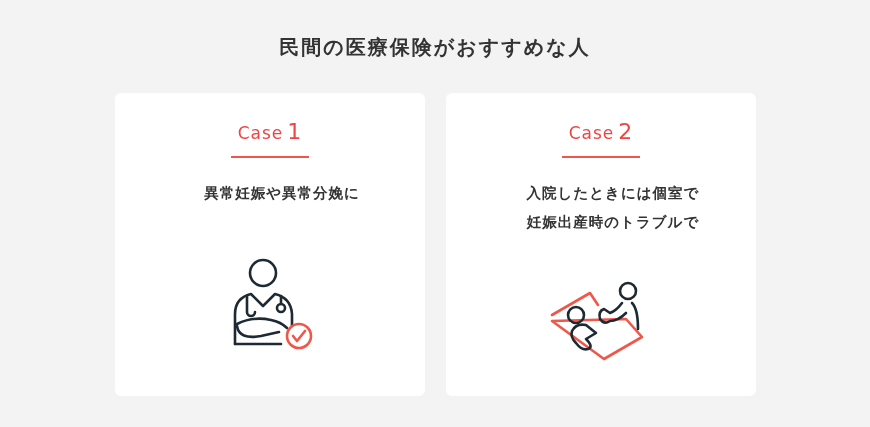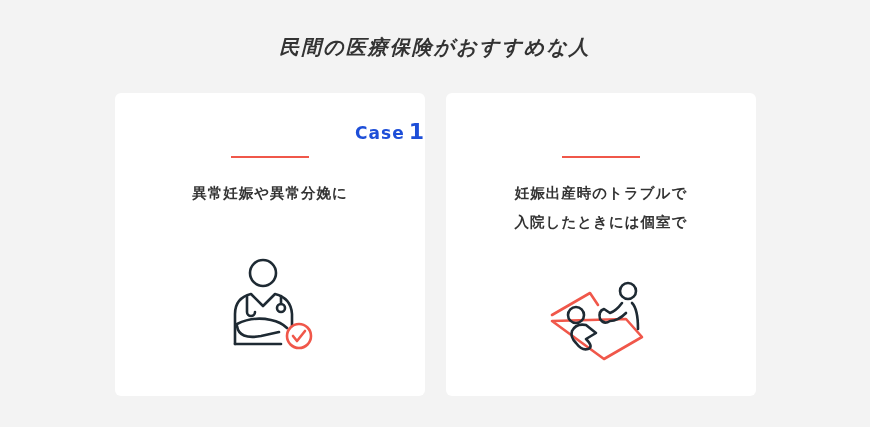--- a/index.html
+++ b/index.html
@@ -2,37 +2,37 @@
 <html><head>
 <meta charset="utf-8">
 <style>
   html, body { margin:0; padding:0; }
   body {
     width:870px; height:427px; background:#f3f3f3; position:relative; overflow:hidden;
     font-family:"DejaVu Sans", "Liberation Sans", sans-serif; color:#333;
   }
   .title {
     position:absolute; left:0; top:34px; width:870px; text-align:center;
-    font-size:20px; font-weight:bold; letter-spacing:2px; color:#333;font-style:italic;
+    font-size:20px; font-weight:bold; letter-spacing:2px; color:#333;
   }
   .card {
     position:absolute; top:93px; width:310px; height:303px; background:#fff; border-radius:6px;
   }
   .card.c1 { left:115px; }
   .card.c2 { left:446px; }
   .case {
-    position:absolute; top:26px; left:0; width:100%; text-align:right;
-    color:#1d4ed8; font-weight:bold; font-size:17px; letter-spacing:1px;
+    position:absolute; top:26px; left:0; width:100%; text-align:center;
+    color:#ef4444; font-weight:normal; font-size:17px; letter-spacing:1px;
   }
   .case .num { font-size:22px; margin-left:4px; }
   .underline {
     position:absolute; top:63px; left:116px; width:78px; height:2px; background:#f0574a;
   }
   .desc {
-    position:absolute; top:86px; left:0; width:100%; text-align:center;
+    position:absolute; top:86px; left:12px; width:100%; text-align:center;
     font-size:14.5px; font-weight:bold; line-height:29px; color:#333; letter-spacing:1px;
   }
   .desc div { white-space:nowrap; }
   .icon { position:absolute; }
   .c1 .icon { left:110px; top:163px; width:96px; height:100px; }
   .c2 .icon { left:100px; top:180px; width:110px; height:90px; }
 </style>
 </head>
 <body>
 
@@ -58,24 +58,27 @@
       <path d="M10 88 H56"></path>
     </g>
     <g stroke="#f0574a" stroke-width="2.6">
       <circle cx="74" cy="80" r="12"></circle>
       <path d="M68 80 L72 85 L80 75"></path>
     </g>
   </svg>
 </div>
 
 <div class="card c2">
+  <div class="case">
+    <span>Case</span><span class="num">2</span>
+  </div>
   <div class="underline"></div>
   <div class="desc">
+    <div>入院したときには個室で</div>
     <div>妊娠出産時のトラブルで</div>
-    <div>入院したときには個室で</div>
   </div>
   <svg class="icon" viewBox="0 0 110 90" fill="none" stroke-linecap="round" stroke-linejoin="round">
     <path d="M6 42 L44 20 L52 32 M80 46 L96 64 L58 86 L6 48 Z" stroke="#f0574a" stroke-width="2.6"></path>
     <g stroke="#1e2a33" stroke-width="2.6">
       <circle cx="30" cy="42" r="8"></circle>
       <path d="M26 58 Q30 50 40 52 L50 60 L40 66 Q48 74 42 76 Q36 78 30 70 Q24 64 26 58"></path>
       <circle cx="82" cy="18" r="8"></circle>
       <path d="M76 30 Q70 38 64 40 L58 36 Q52 38 54 46 Q58 52 64 48 Q72 48 80 40 M86 30 Q92 36 92 56"></path>
     </g>
   </svg>

